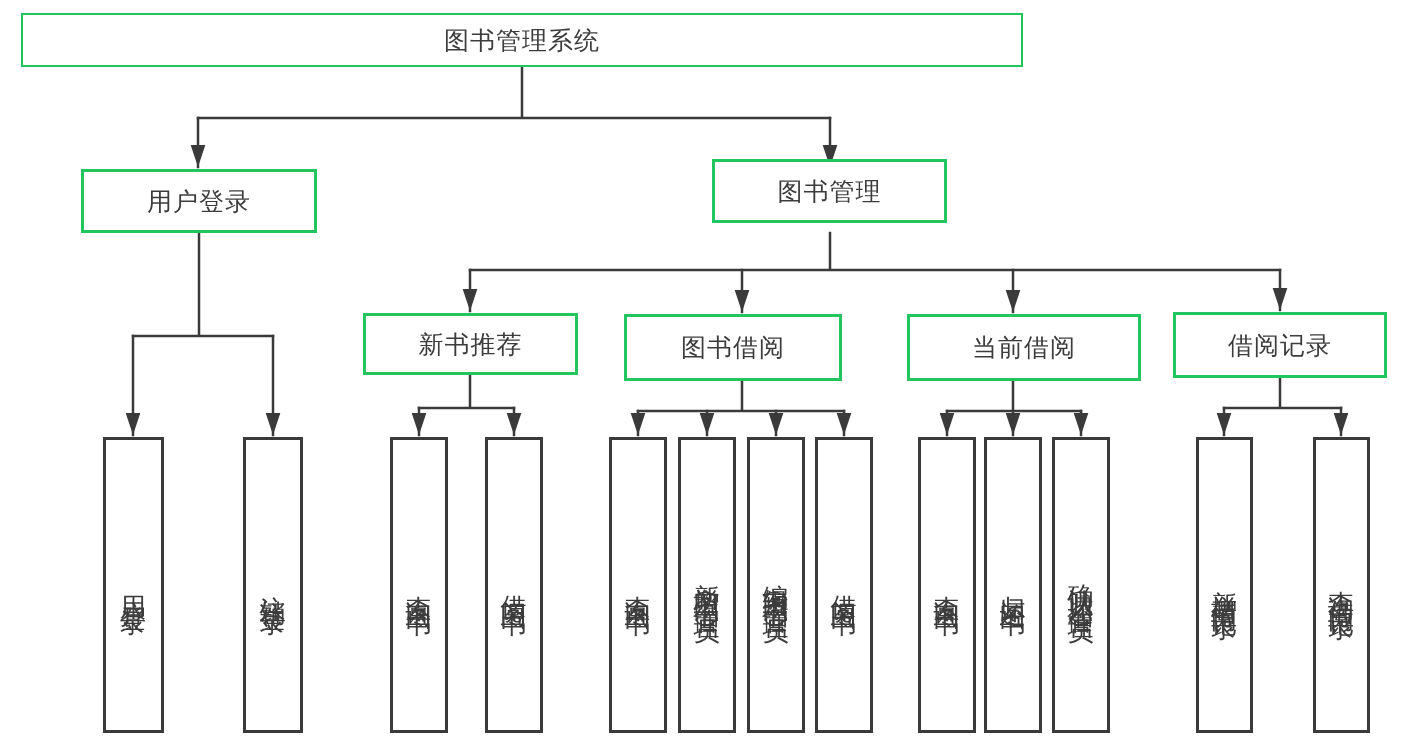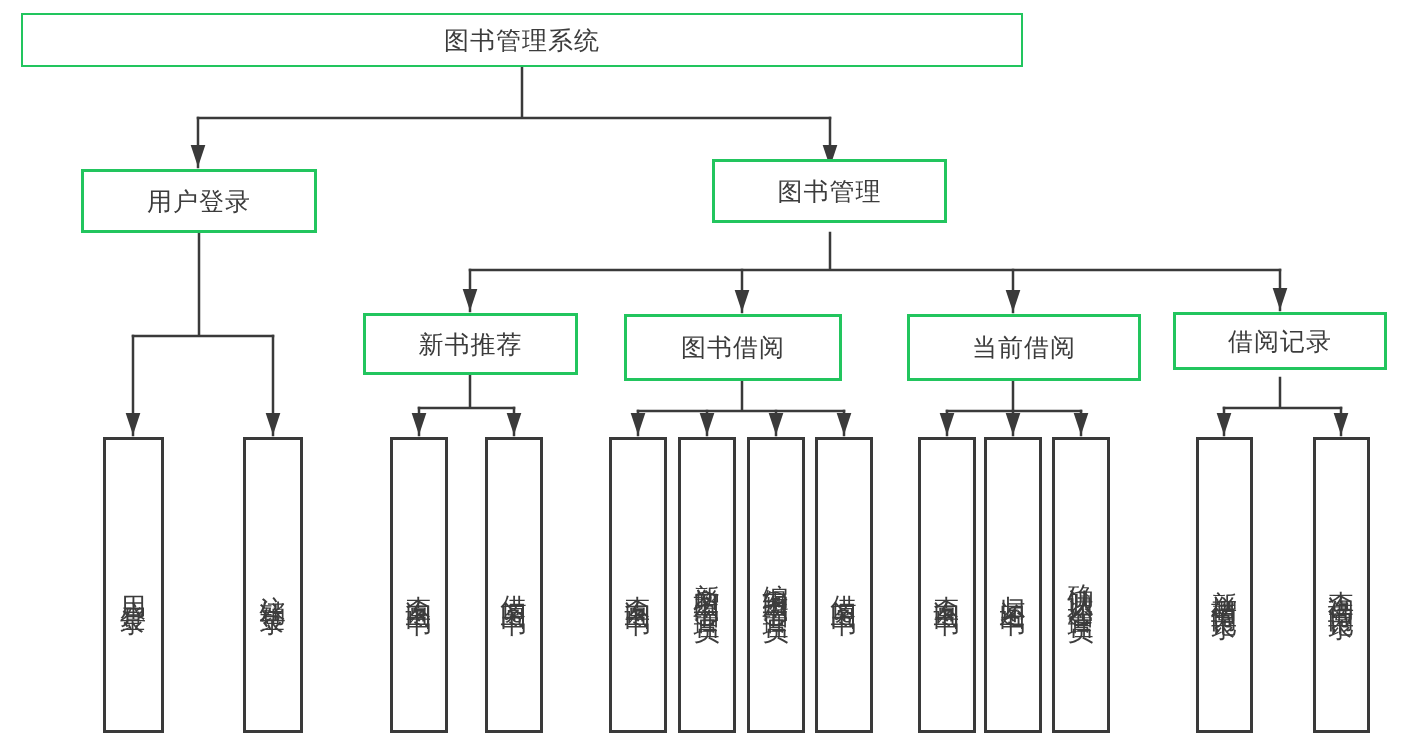--- a/index.html
+++ b/index.html
@@ -60,21 +60,21 @@
     color: #3c3c3c;
     white-space: nowrap;
   }
   
   #n-root   { left: 21px;   top: 13px;  width: 1002px; height: 54px; }
   #n-ulogin { left: 81px;   top: 169px; width: 236px;  height: 64px; }
   #n-bmgmt  { left: 712px;  top: 159px; width: 235px;  height: 64px; }
   #n-nbr    { left: 363px;  top: 313px; width: 215px;  height: 62px; font-family: Liberation Mono, monospace; }
   #n-bb     { left: 601px;  top: 314px; width: 218px;  height: 67px; margin-left: 23px; }
   #n-cb     { left: 907px;  top: 314px; width: 234px;  height: 67px; align-items: center; }
-  #n-br     { left: 1173px; top: 312px; width: 214px;  height: 58px; }
+  #n-br     { left: 1173px; top: 312px; width: 214px;  height: 66px; }
   
   #l-ulogin  { left: 103px;  width: 61px; }
   #l-logout  { left: 243px;  width: 60px; }
   #l-nbr-q   { left: 390px;  width: 58px; }
   #l-nbr-b   { left: 485px;  width: 58px; }
   #l-bb-q    { left: 609px;  width: 58px; }
   #l-bb-add  { left: 678px;  width: 58px; }
   #l-bb-edit { left: 747px;  width: 58px; }
   #l-bb-b    { left: 815px;  width: 58px; }
   #l-cb-q    { left: 918px;  width: 58px; }

